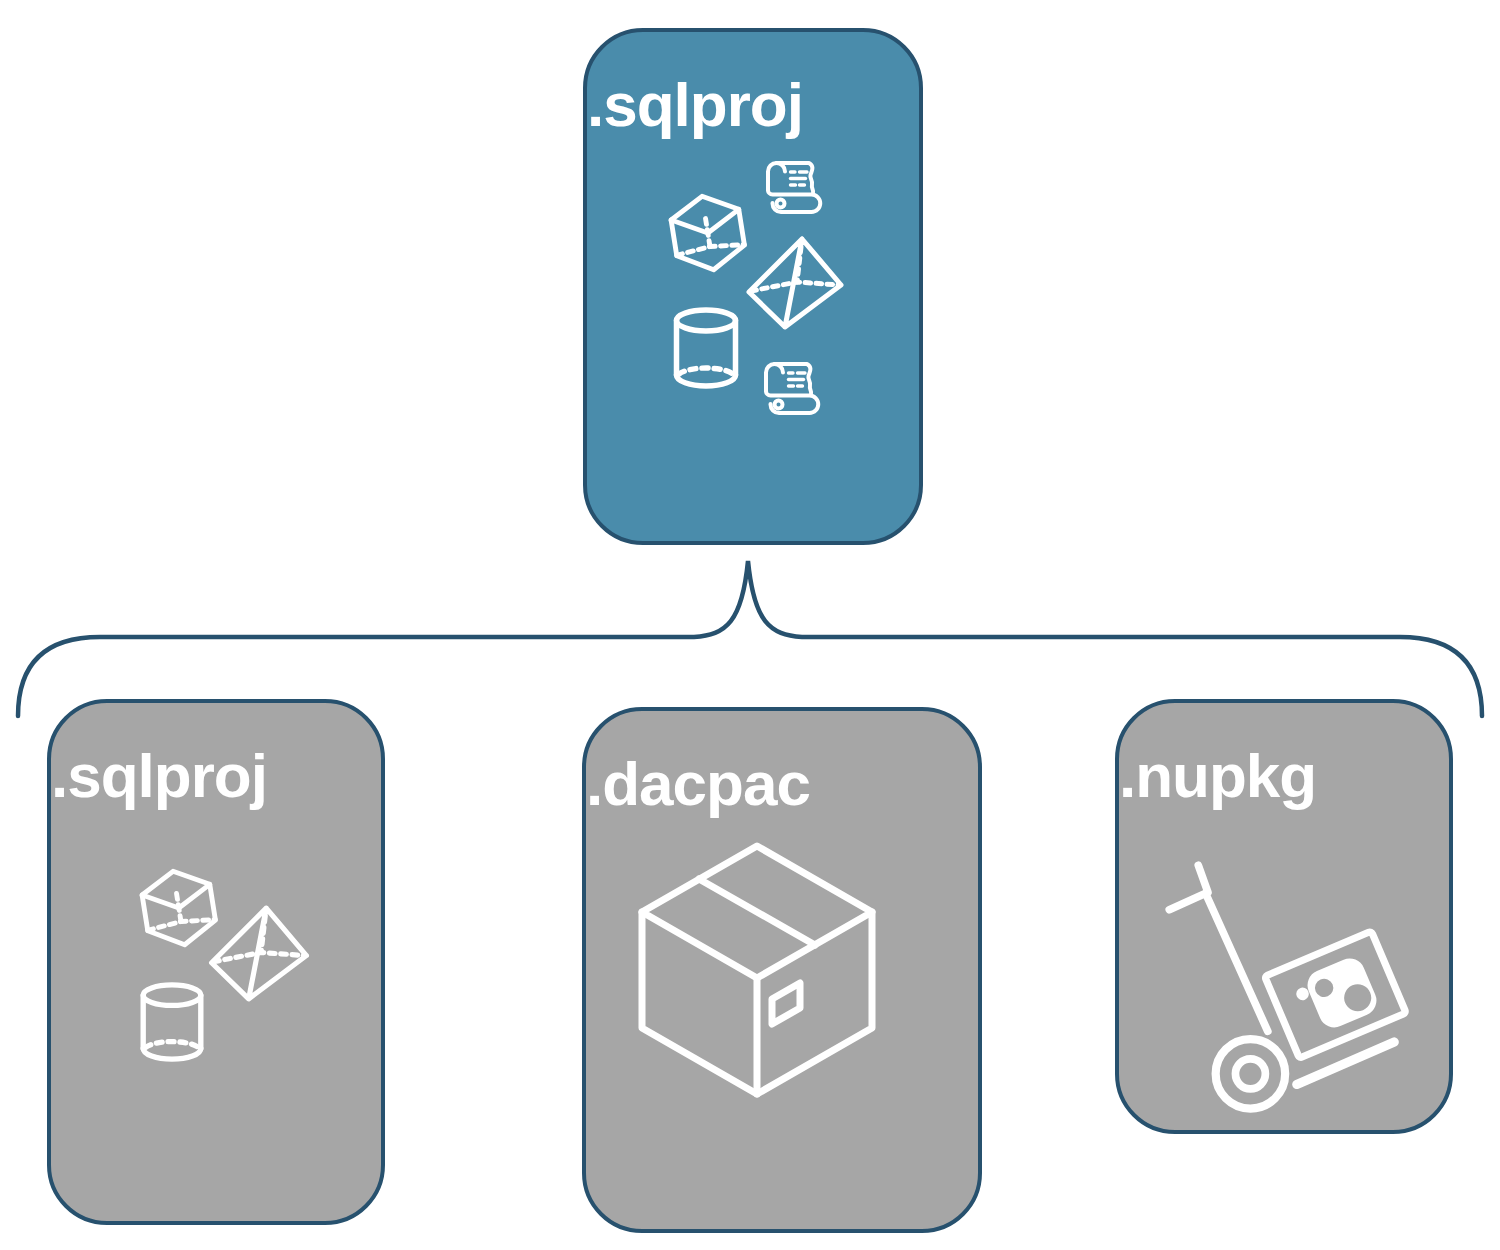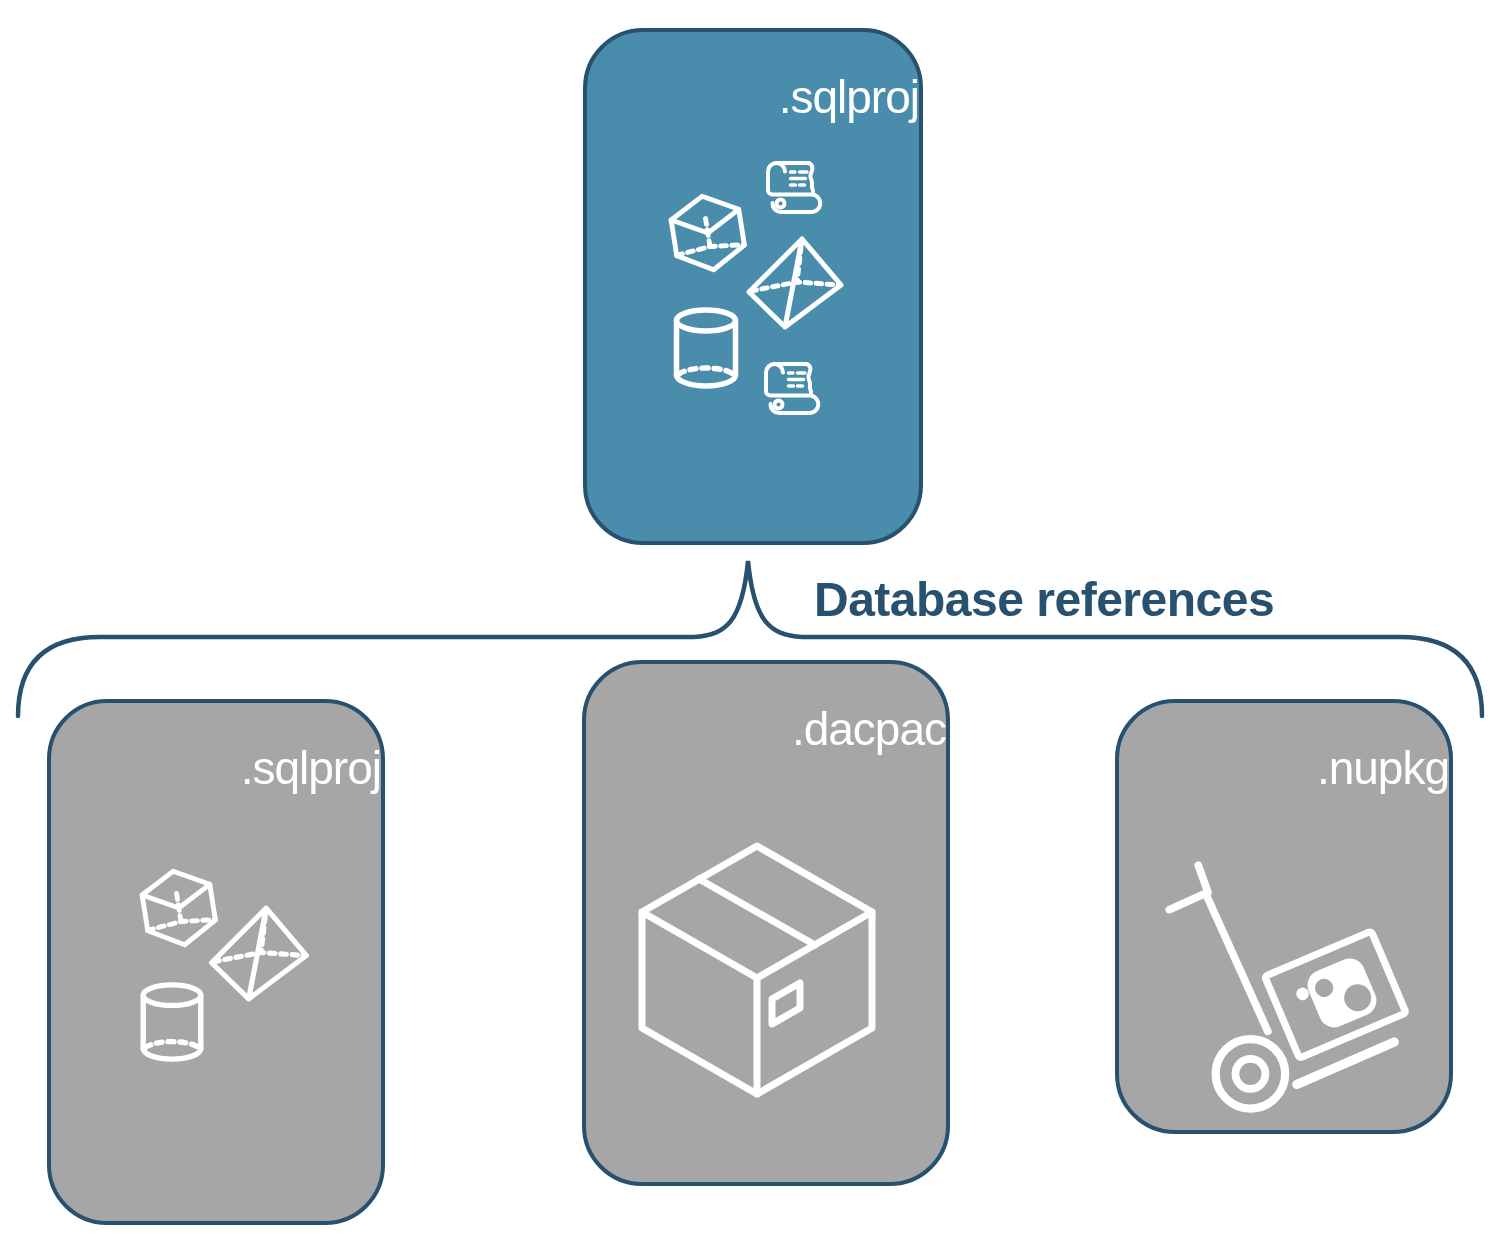--- a/index.html
+++ b/index.html
@@ -11,22 +11,22 @@
     font-family:"Liberation Sans", sans-serif; overflow:hidden;
   }
   .card{
     position:absolute; box-sizing:border-box;
     border:4.5px solid var(--navy); border-radius:60px;
   }
   .card.teal{ background:var(--teal); }
   .card.gray{ background:var(--gray); }
   .card-label{
     position:absolute; left:0; top:42px; width:100%;
-    text-align:right; color:var(--white);
-    font-size:46px; font-weight:400; letter-spacing:-1px; line-height:1;
+    text-align:left; color:var(--white);
+    font-size:62px; font-weight:700; letter-spacing:-1px; line-height:1;
   }
   .icon{ position:absolute; }
   .icon svg{ display:block; width:100%; height:100%; overflow:visible; }
   #connector-svg{ position:absolute; left:0; top:0; }
   #connector-label{
     position:absolute; left:814px; top:574px; width:460px;
     color:var(--navy); font-size:48px; font-weight:800; letter-spacing:-0.5px;
     line-height:1.1; white-space:nowrap;
   }
   .stroke-icon{ stroke:var(--white); fill:none; stroke-linecap:round; stroke-linejoin:round; }
@@ -128,42 +128,41 @@
   <div class="icon" style="left:762px;top:360px;width:66px;height:58px;">
     <svg viewBox="0 0 66 58">
         <use href="#sym-scroll"></use>
       </svg>
     </div>
 
   <svg id="connector-svg" width="1500" height="1250" viewBox="0 0 1500 1250">
     <path d="M 18 716 Q 18 637 100 637 L 694 637 C 726 635 742 622 748 561
              C 754 622 770 635 802 637 L 1400 637 Q 1482 637 1482 716" fill="none" stroke="var(--navy)" stroke-width="4.5" stroke-linecap="round"></path>
   </svg>
-  <div id="connector-label">Database references</div>
 
   <div class="card gray" style="left:47px;top:699px;width:338px;height:526px;">
     <div class="card-label">.sqlproj</div>
   </div>
   <div class="icon" style="left:134px;top:864px;width:90px;height:90px;">
     <svg viewBox="0 0 92 92">
         <use href="#sym-cube"></use>
       </svg>
     </div>
   <div class="icon" style="left:207px;top:903px;width:104px;height:101px;">
     <svg viewBox="0 0 100 98">
         <use href="#sym-pyramid"></use>
       </svg>
     </div>
   <div class="icon" style="left:136px;top:981px;width:72px;height:84px;">
     <svg viewBox="0 0 72 86">
         <use href="#sym-cylinder"></use>
       </svg>
     </div>
 
-  <div class="card gray" style="left:582px;top:660px;width:368px;height:526px;">
+  <div class="card gray" style="left:582px;top:707px;width:400px;height:526px;">
     <div class="card-label">.dacpac</div>
   </div>
   <div class="icon" style="left:637px;top:841px;width:240px;height:280px;">
     <svg viewBox="0 0 240 280">
         <use href="#sym-package"></use>
       </svg>
     </div>
 
   <div class="card gray" style="left:1115px;top:699px;width:338px;height:435px;">
     <div class="card-label">.nupkg</div>

